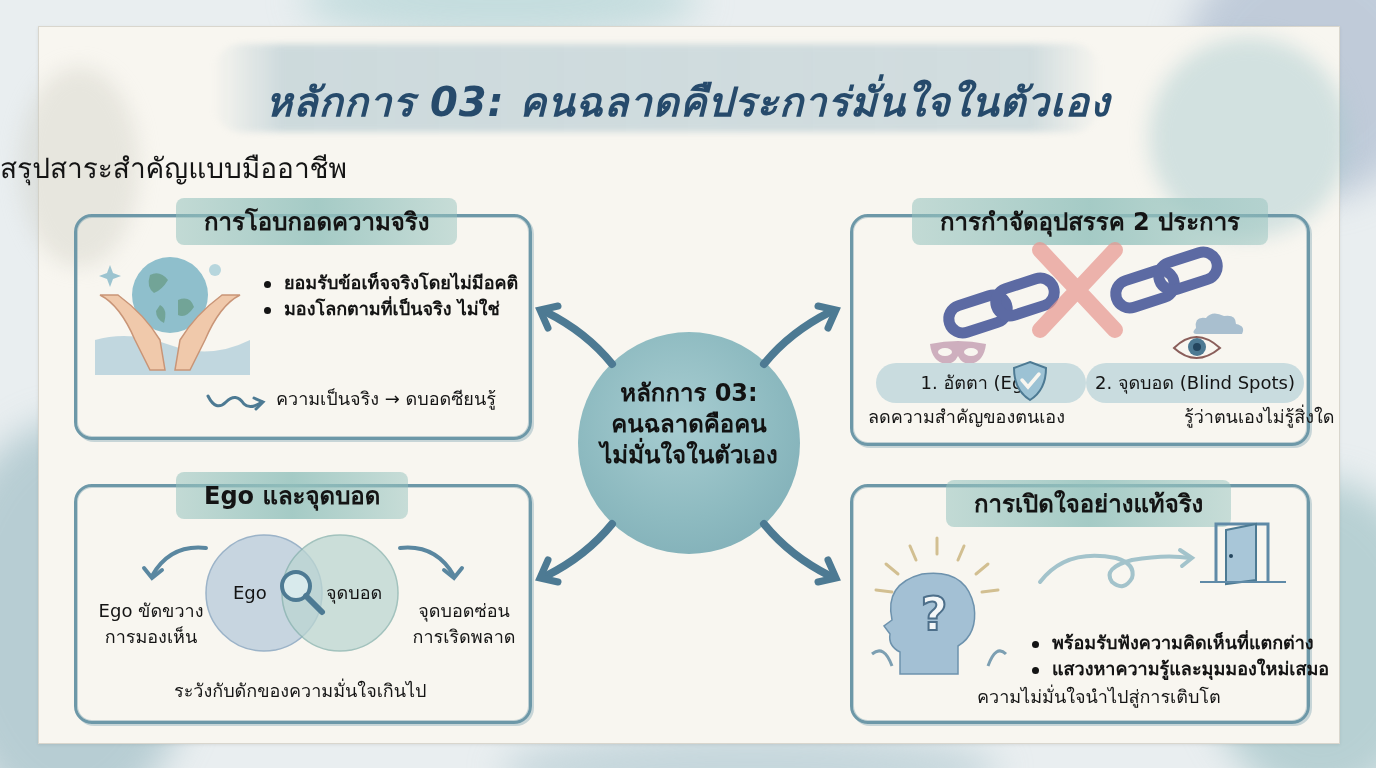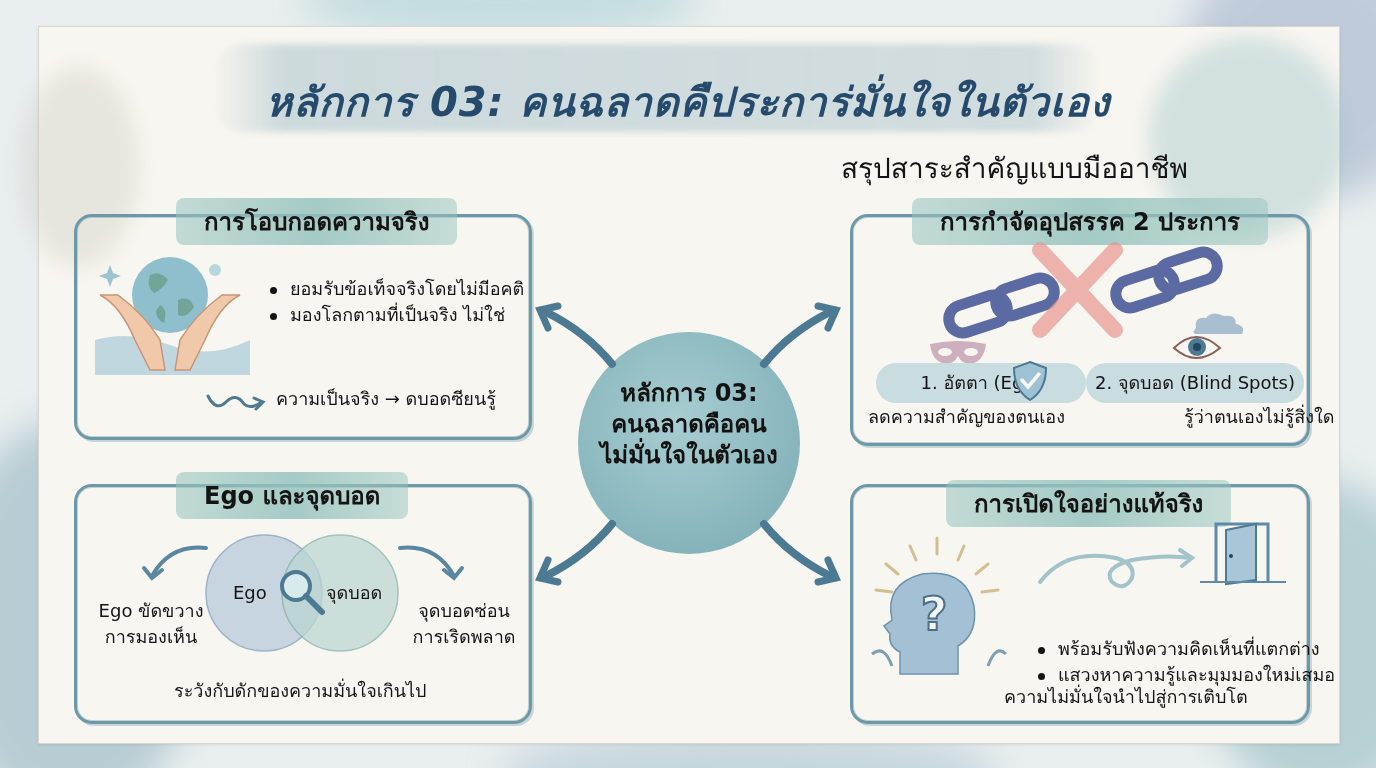--- a/index.html
+++ b/index.html
@@ -20,35 +20,35 @@
     position:absolute;left:212px;top:44px;width:890px;height:88px;
     background:linear-gradient(90deg,rgba(170,195,205,.0),rgba(170,195,205,.55) 8%,rgba(170,195,205,.5) 92%,rgba(170,195,205,0));
     border-radius:30px;filter:blur(3px);
   }
   .main-title{
     position:absolute;left:0;top:70px;width:1376px;text-align:center;
     font-size:40px;font-weight:bold;color:#264a6b;letter-spacing:1px;
     font-family:"DejaVu Sans","Liberation Sans",sans-serif;font-style:italic;
   }
   .subtitle{
-    position:absolute;left:0;top:146px;width:1188px;text-align:right;
+    position:absolute;left:0;top:146px;width:1188px;text-align:left;
     font-size:28px;color:#141414;font-weight:normal;
   }
   .card{
     position:absolute;border:3px solid #6d98a8;border-radius:18px;
     box-shadow:inset 0 0 0 1px rgba(109,152,168,.4),2px 2px 0 rgba(109,152,168,.35);
   }
   .card-title{
     position:absolute;font-size:24px;font-weight:bold;color:#141414;
     padding:4px 28px;white-space:nowrap;
     background:linear-gradient(90deg,rgba(150,195,190,.55),rgba(150,195,190,.85),rgba(150,195,190,.5));
     border-radius:8px;
   }
   .txt{position:absolute;font-size:18px;color:#141414;white-space:nowrap;line-height:1.45;}
-  .bullets{list-style:none;margin:12px;padding:0;}
+  .bullets{list-style:none;margin:6px;padding:0;font-weight:bold;}
   .bullets li{position:relative;padding-left:22px;}
   .bullets li::before{content:"";position:absolute;left:2px;top:11px;width:7px;height:7px;border-radius:50%;background:#141414;}
   .center-circle{
     position:absolute;left:578px;top:332px;width:222px;height:222px;border-radius:50%;
     background:radial-gradient(circle at 45% 40%,#a8cdd1 0%,#8dbac0 55%,#7aa9b3 100%);
   }
   .center-text{
     position:absolute;left:578px;top:378px;width:222px;text-align:center;
     font-size:24px;font-weight:bold;line-height:1.3;color:#121212;
   }
@@ -205,21 +205,21 @@
   <circle cx="31" cy="36" r="2" fill="#24465e"></circle>
   <path d="M0 62 L86 62" stroke="#5f8aa7" stroke-width="2"></path>
 </svg>
 
 <div class="txt" style="left:1024px;top:624px;">
   <ul class="bullets">
     <li>พร้อมรับฟังความคิดเห็นที่แตกต่าง</li>
     <li>แสวงหาความรู้และมุมมองใหม่เสมอ</li>
   </ul>
 </div>
-<div class="txt" style="left:1004px;top:684px;">ความไม่มั่นใจนำไปสู่การเติบโต</div>
+<div class="txt" style="left:977px;top:684px;">ความไม่มั่นใจนำไปสู่การเติบโต</div>
 
 <div class="center-circle"></div>
 <div class="center-text">
   <div>หลักการ 03:</div>
   <div>คนฉลาดคือคน</div>
   <div>ไม่มั่นใจในตัวเอง</div>
 </div>
 
 <svg style="left:536px;top:302px;" width="80" height="66" viewBox="0 0 80 66">
   <path d="M76 62 Q50 30 10 10" stroke="#4d7a93" stroke-width="8" fill="none" stroke-linecap="round"></path>

